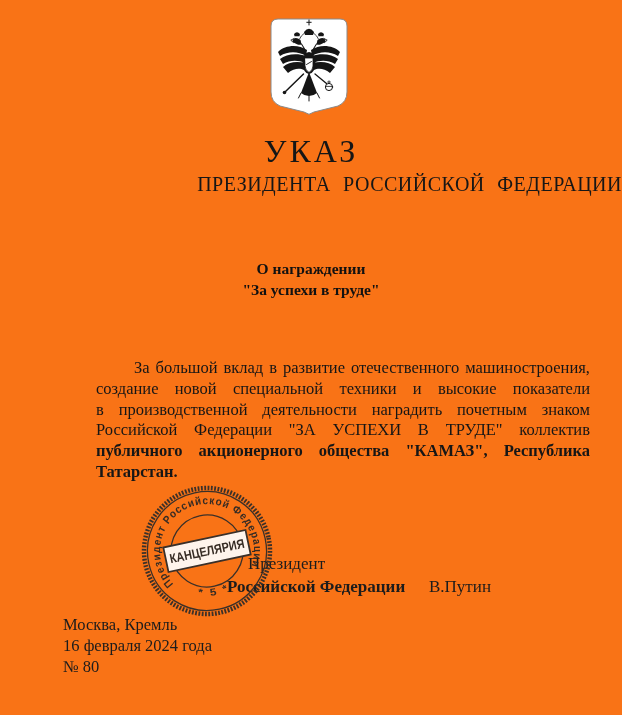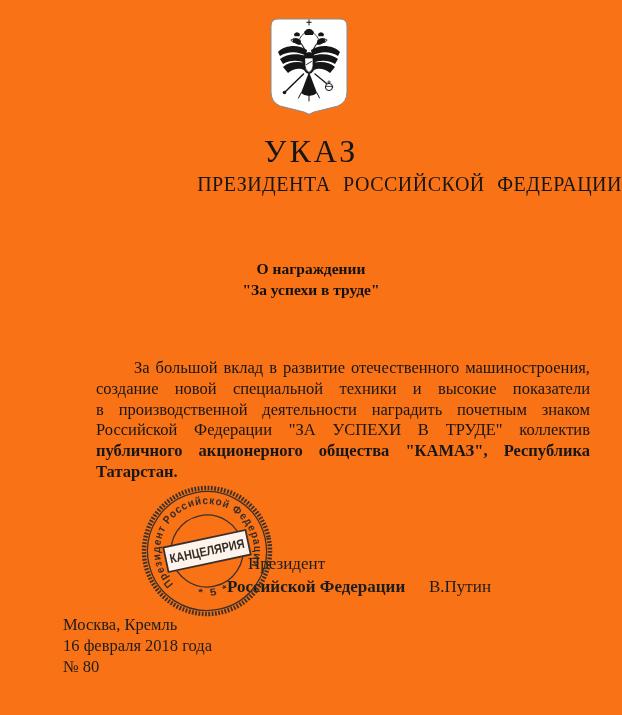--- a/index.html
+++ b/index.html
@@ -131,17 +131,17 @@
     </text>
     <text class="bottom-text" textLength="34" lengthAdjust="spacingAndGlyphs">
       <textPath href="#arcBottom" startOffset="1">* 5 *</textPath>
     </text>
     <rect x="26" y="55.5" width="84" height="25" fill="#ffffff" stroke="#2b2b2b" stroke-width="1.8"></rect>
     <text class="center-text" x="68" y="72.5" text-anchor="middle" textLength="76" lengthAdjust="spacingAndGlyphs">КАНЦЕЛЯРИЯ</text>
   </svg>
 
   <div class="footer">
     <div>Москва, Кремль</div>
-    <div>16 февраля 2018 года</div>
+    <div>16 февраля 2024 года</div>
     <div>№ 80</div>
   </div>
 
 </div>
 
 </body></html>

